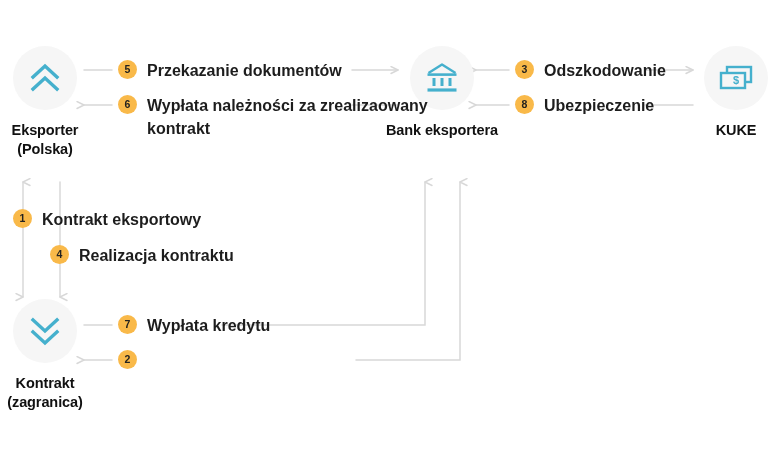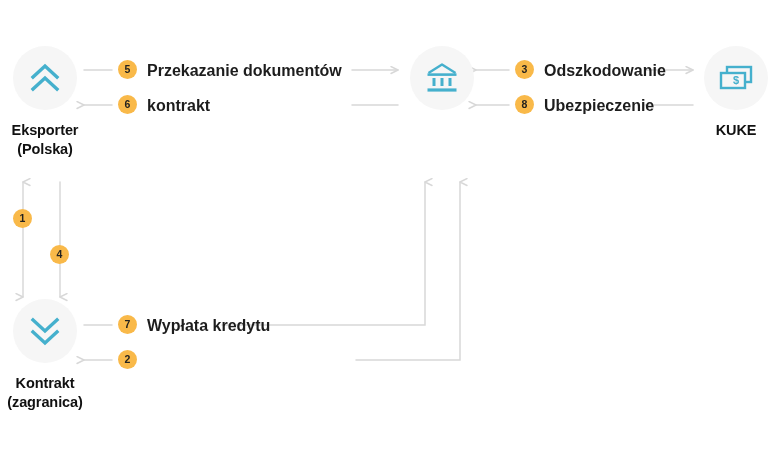--- a/index.html
+++ b/index.html
@@ -180,20 +180,21 @@
           <polyline points="3.5,11 17,2.5 30.5,11"></polyline>
           <line x1="2.5" y1="12.6" x2="31.5" y2="12.6" stroke-width="2.6"></line>
           <line x1="9" y1="16" x2="9" y2="24" stroke-width="3"></line>
           <line x1="17" y1="16" x2="17" y2="24" stroke-width="3"></line>
           <line x1="25" y1="16" x2="25" y2="24" stroke-width="3"></line>
           <line x1="2.5" y1="28" x2="31.5" y2="28" stroke-width="3.2"></line>
         </g>
       </svg>
     </div>
     <div class="node-label">
+      <span>Bank eksportera</span>
     </div>
   </div>
 
   <div class="node" id="node-kuke">
     <div class="node-circle">
       <svg width="36" height="30" viewBox="0 0 36 30">
         <g fill="none" stroke="#45b0cd" stroke-width="2.4">
           <rect x="9" y="4" width="24" height="15"></rect>
           <rect x="3" y="10" width="24" height="15" fill="#f6f6f6"></rect>
           <text x="15" y="21" font-family="&quot;Liberation Sans&quot;, sans-serif" font-size="11" font-weight="bold" fill="#45b0cd" stroke="none">$</text>
@@ -208,44 +209,51 @@
   <div class="step" id="step-5">
     <div class="badge">5</div>
     <div class="step-text">
       <span>Przekazanie dokumentów</span>
     </div>
   </div>
 
   <div class="step" id="step-6">
     <div class="badge">6</div>
     <div class="step-text">
+      <span>Wypłata należności za zrealizaowany</span>
       <span class="l2">kontrakt</span>
     </div>
   </div>
 
   <div class="step" id="step-3">
     <div class="badge">3</div>
     <div class="step-text">
       <span>Odszkodowanie</span>
     </div>
   </div>
 
   <div class="step" id="step-8">
     <div class="badge">8</div>
     <div class="step-text">
       <span>Ubezpieczenie</span>
     </div>
   </div>
 
   <div class="step" id="step-1">
     <div class="badge">1</div>
+    <div class="step-text">
+      <span>Kontrakt eksportowy</span>
+    </div>
   </div>
 
   <div class="step" id="step-4">
     <div class="badge">4</div>
+    <div class="step-text">
+      <span>Realizacja kontraktu</span>
+    </div>
   </div>
 
   <div class="step" id="step-7">
     <div class="badge">7</div>
     <div class="step-text">
       <span>Wypłata kredytu</span>
     </div>
   </div>
 
   <div class="step" id="step-2">

